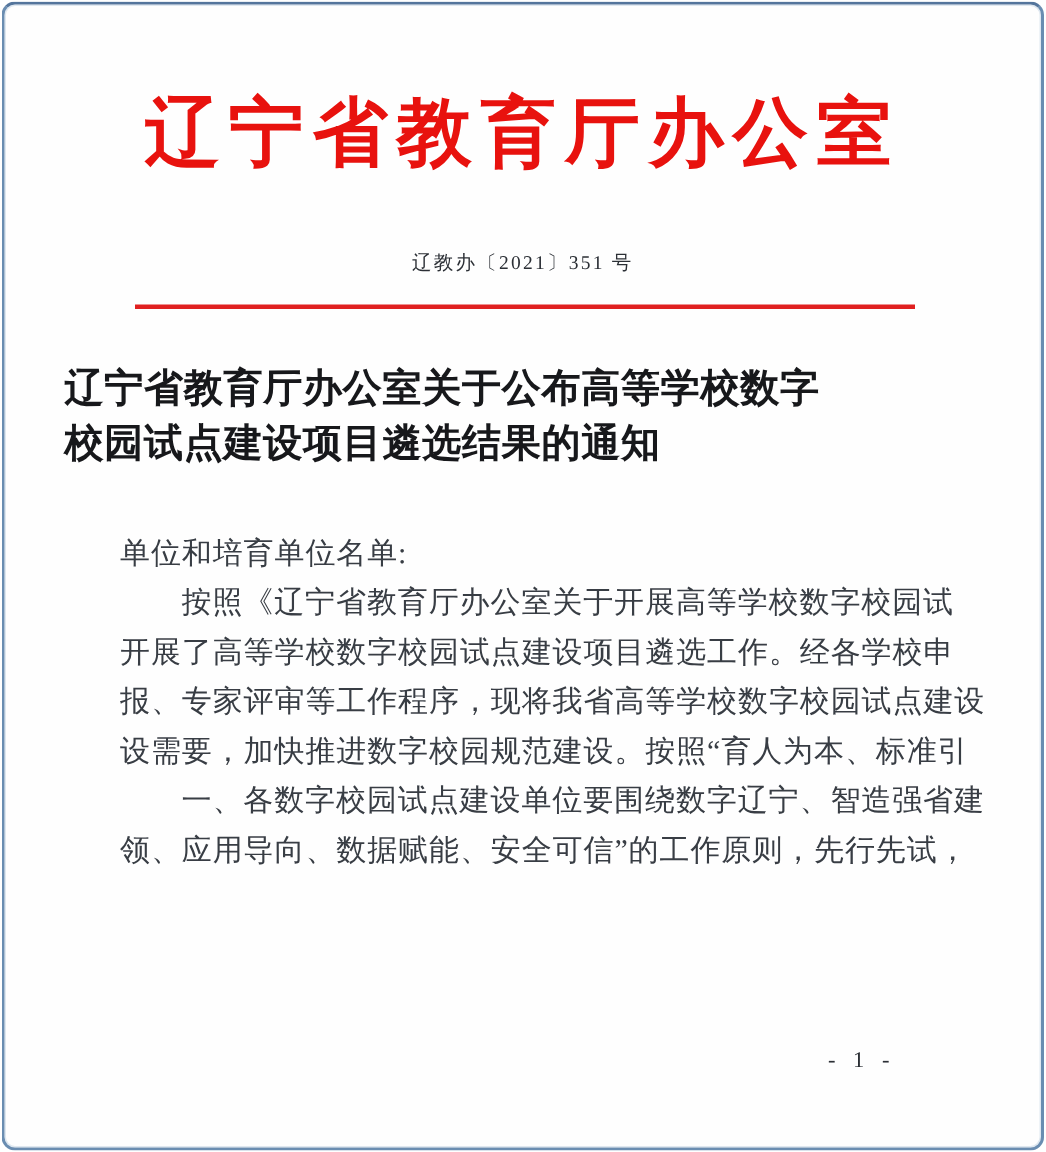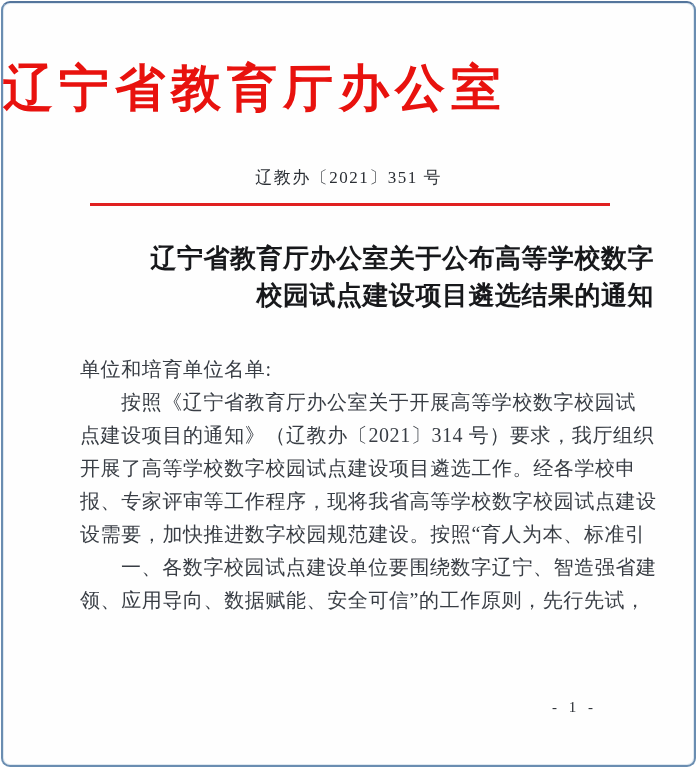--- a/index.html
+++ b/index.html
@@ -26,50 +26,51 @@
     border: 2px solid var(--border-blue, #6a8db1);
     border-top-color: #54759c;
     border-radius: 9px;
     box-shadow: 0 0 0 1px #dfe8f0 inset;
   }
   .letterhead {
     position: absolute;
     left: 0;
     right: 0;
     top: 52px;
+    text-align: center;
     font-size: 50px;
     font-weight: bold;
     letter-spacing: 6px;
     color: var(--letterhead-red, #e8120e);
     white-space: nowrap;
   }
   .doc-number {
     position: absolute;
     left: 0;
     right: 0;
     top: 163px;
     text-align: center;
-    font-size: 17px;
+    font-size: 13px;
     letter-spacing: 1.5px;
     color: #2b2f35;
   }
   .red-divider {
     position: absolute;
     left: 87px;
     top: 200px;
     width: 520px;
     height: 3px;
     background: var(--divider-red, #e02020);
   }
   .notice-title {
     position: absolute;
     left: 40px;
     right: 40px;
     top: 237px;
-    text-align: right;
+    text-align: left;
     font-size: 26px;
     line-height: 37px;
     font-weight: bold;
     color: #17181b;
     letter-spacing: 0.5px;
   }
   .body-block {
     position: absolute;
     left: 77px;
     top: 350px;
@@ -109,21 +110,20 @@
     <div class="red-divider"></div>
 
     <div class="notice-title">
       <div>辽宁省教育厅办公室关于公布高等学校数字</div>
       <div>校园试点建设项目遴选结果的通知</div>
     </div>
 
     <div class="body-block">
       <div class="body-line">单位和培育单位名单:</div>
       <div class="body-line indent">按照《辽宁省教育厅办公室关于开展高等学校数字校园试</div>
-      <div class="body-line">点建设项目的通知》（辽教办〔2021〕314 号）要求，我厅组织</div>
       <div class="body-line">开展了高等学校数字校园试点建设项目遴选工作。经各学校申</div>
       <div class="body-line">报、专家评审等工作程序，现将我省高等学校数字校园试点建设</div>
       <div class="body-line">设需要，加快推进数字校园规范建设。按照“育人为本、标准引</div>
       <div class="body-line indent">一、各数字校园试点建设单位要围绕数字辽宁、智造强省建</div>
       <div class="body-line">领、应用导向、数据赋能、安全可信”的工作原则，先行先试，</div>
     </div>
 
     <div class="page-number">- 1 -</div>
 
   </div>

